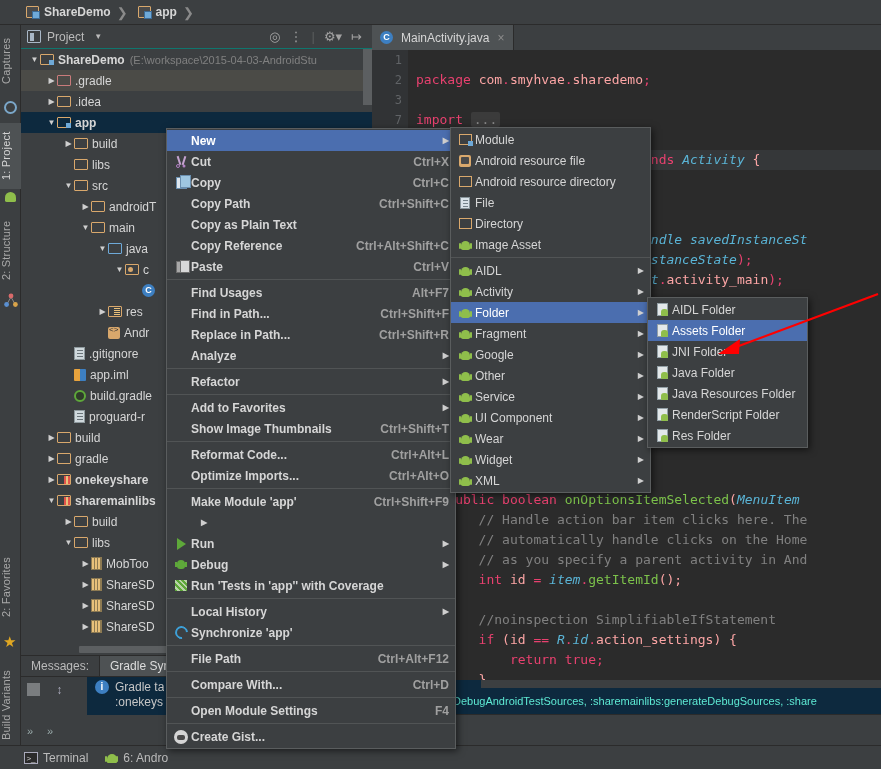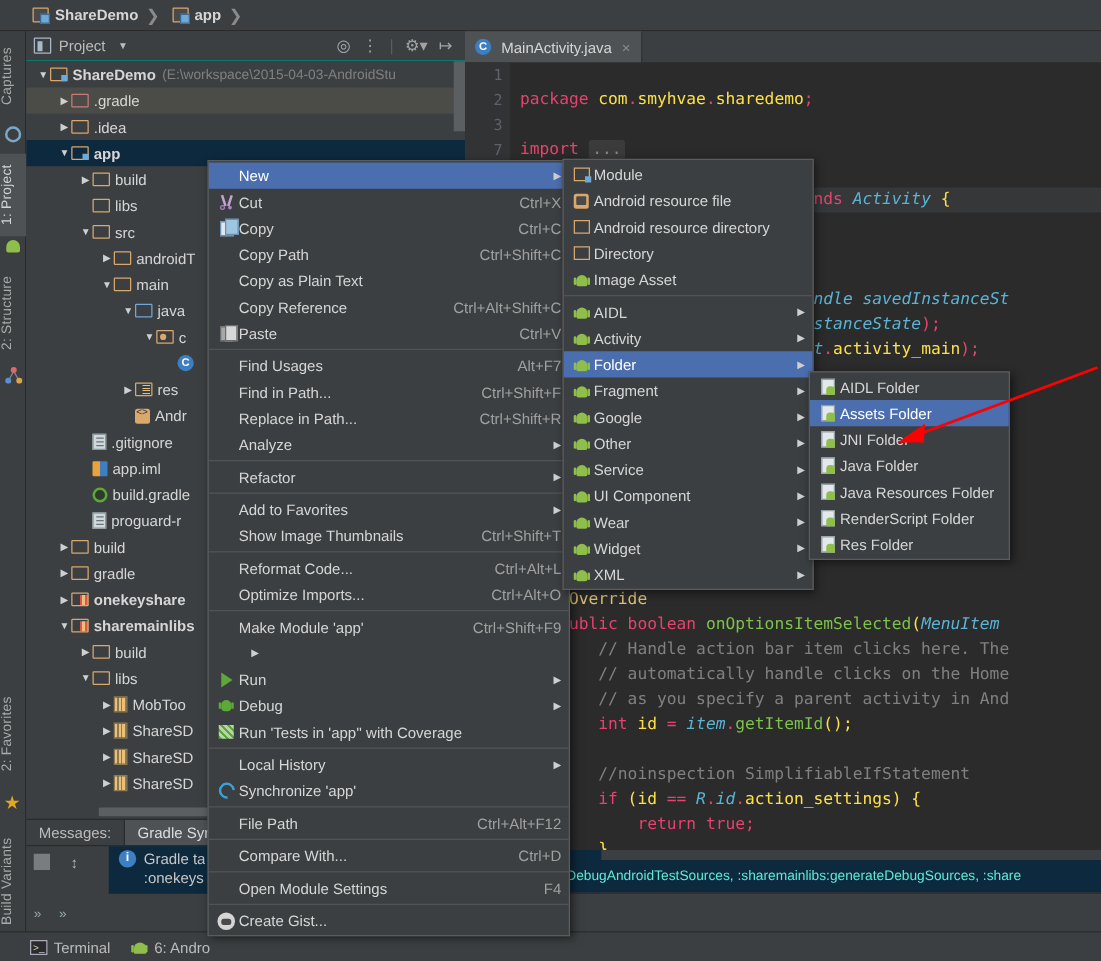--- a/index.html
+++ b/index.html
@@ -145,21 +145,21 @@
     position:absolute; left: 44px; top: 0; right: 0; height:100%;
     font-family:"DejaVu Sans Mono", monospace; font-size: 13px; line-height: 20px;
     white-space: pre; color:#a9b7c6;
   }
   .code .ln-hl { background:#353739; display:block; }
   .kw2 { color:#e8416f; }
   .cmt { color:#808080; }
   .typ { color:#5ab4d6; font-style:italic; }
   .fn { color:#7cc24b; }
   .pnk { color:#e8416f; }
-  .wht { color:#fde047; }
+  .wht { color:#fca5a5; }
   .ylw { color:#ddc074; }
   .ellipsis { background:#3b3b3b; color:#888; padding: 0 3px; border-radius:2px;}
 
   
   .menu {
     position: absolute; background: #3c3f41; border: 1px solid #5a5d5e;
     box-shadow: 2px 2px 7px rgba(0,0,0,.55); padding: 1px 0;
     font-size: 12px; color: #d6d6d6; z-index: 50;
   }
   .mi { height: 21px; display:flex; align-items:center; padding: 0 6px 0 4px; white-space: nowrap; }
@@ -521,21 +521,21 @@
 <span class="wht">        }</span>
       </div>
     </div>
   </div>
 
   <div style="position:absolute;left:449px;top:688px;width:432px;height:26px;background:#0d293e;display:flex;align-items:center;padding-left:4px;overflow:hidden;">
     <span style="font-size:11px;color:#5eead4;white-space:nowrap;">DebugAndroidTestSources, :sharemainlibs:generateDebugSources, :share</span>
   </div>
   <div style="position:absolute;left:449px;top:714px;width:432px;height:31px;background:#3c3f41;border-top:1px solid #2b2b2b;"></div>
 
-  <div class="menu" style="left:166px;top:128px;width:290px;" id="ctx-host">
+  <div class="menu" style="left:166px;top:128px;width:290px;font-weight:bold;" id="ctx-host">
       <div class="mi sel">
         <span class="mic"></span>
         <span class="lbl">New</span>
         <span class="sub">▶</span>
       </div>
       <div class="mi">
         <span class="mic">
           <span class="ic-cut">
             <i></i>
           </span>
@@ -700,20 +700,26 @@
         <span class="mic">
           <span class="ic-resfile"></span>
         </span>
         <span class="lbl">Android resource file</span>
       </div>
       <div class="mi">
         <span class="mic">
           <span class="ic-foldplain"></span>
         </span>
         <span class="lbl">Android resource directory</span>
+      </div>
+      <div class="mi">
+        <span class="mic">
+          <span class="ic-file"></span>
+        </span>
+        <span class="lbl">File</span>
       </div>
       <div class="mi">
         <span class="mic">
           <span class="ic-foldplain"></span>
         </span>
         <span class="lbl">Directory</span>
       </div>
       <div class="mi">
         <span class="mic">
           <span class="ic-android"></span>

